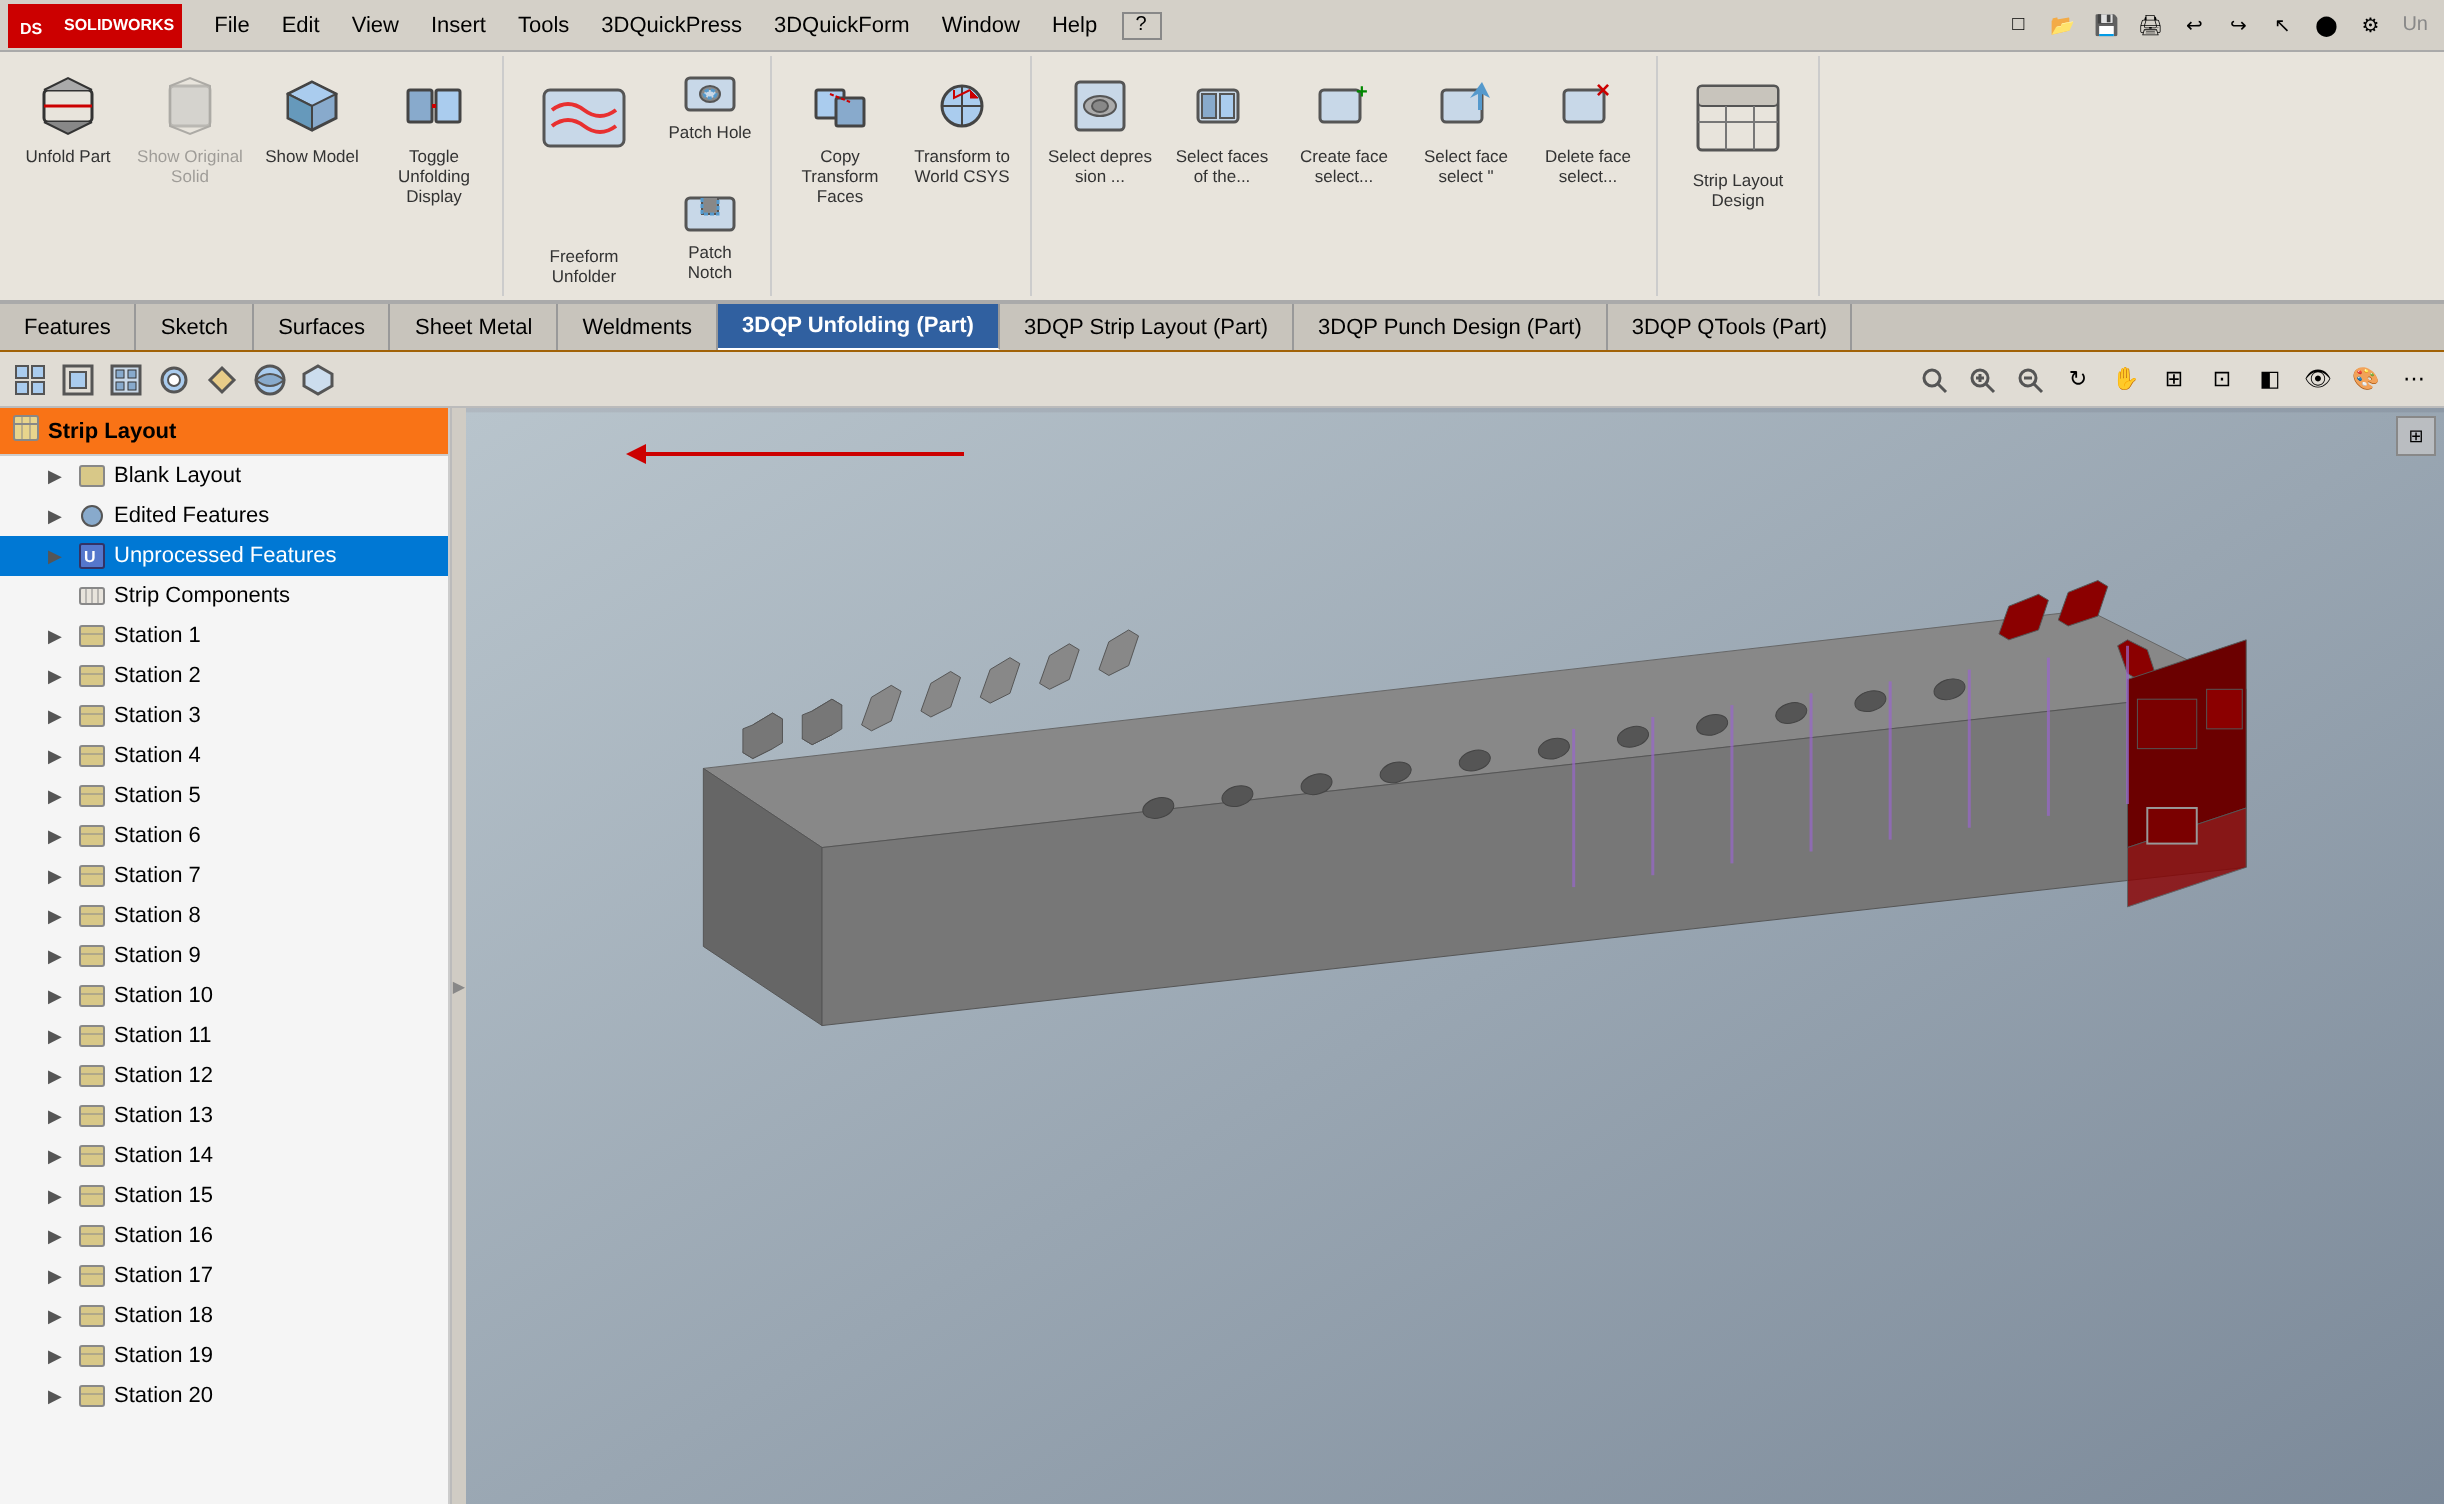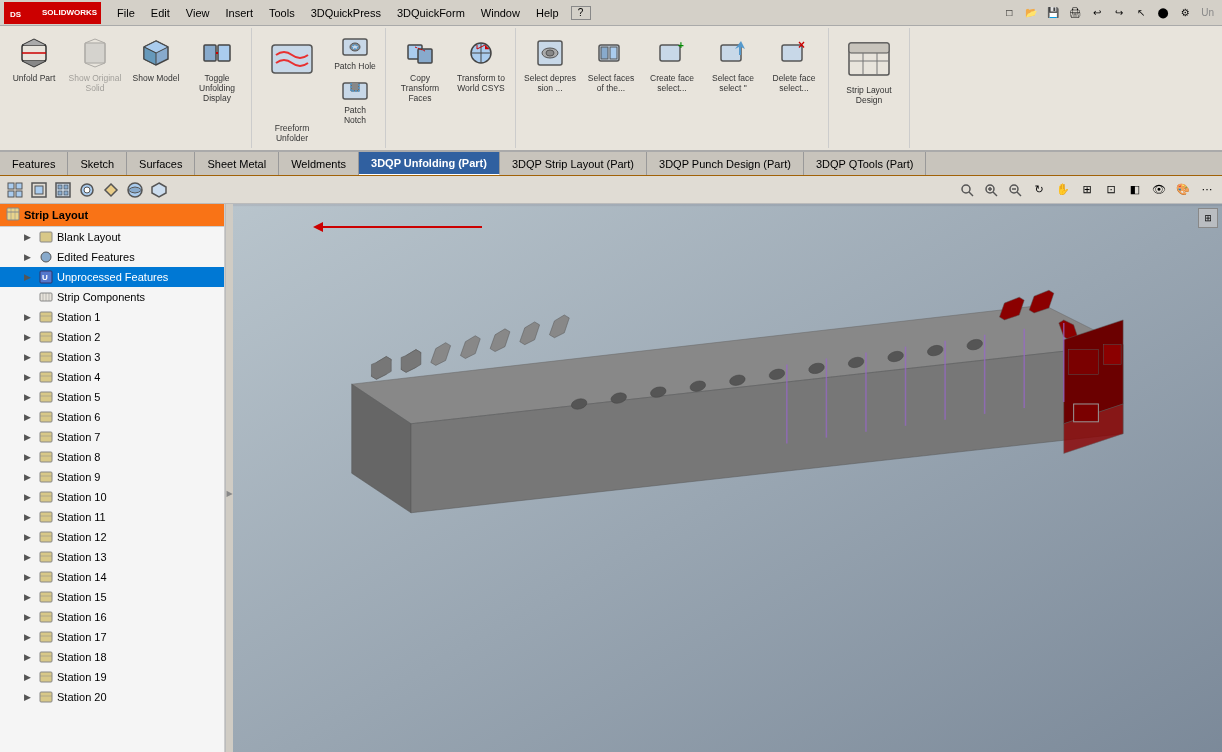--- a/index.html
+++ b/index.html
@@ -3,21 +3,21 @@
   <meta charset="utf-8">
   <style>
     * { margin: 0; padding: 0; box-sizing: border-box; }
     body { font-family: 'Segoe UI', Arial, sans-serif; font-size: 11px; background: #f0f0f0; width: 1222px; height: 752px; overflow: hidden; }
 
     
     #menubar {
       display: flex; align-items: center; background: #d4d0c8; height: 26px;
       border-bottom: 1px solid #aaa; padding: 0 4px;
     }
-    #menubar .logo { background: #c00; color: white; font-weight: bold; font-size: 9px; padding: 2px 4px; margin-right: 8px; display: flex; align-items: center; gap: 10px; }
+    #menubar .logo { background: #c00; color: white; font-weight: bold; font-size: 9px; padding: 2px 4px; margin-right: 8px; display: flex; align-items: center; gap: 0; }
     #menubar .menu-item { padding: 2px 8px; cursor: pointer; font-size: 11px; }
     #menubar .spacer { flex: 1; }
     #menubar .toolbar-icons { display: flex; align-items: center; gap: 2px; }
     .icon-btn { width: 20px; height: 20px; display: flex; align-items: center; justify-content: center; cursor: pointer; font-size: 10px; border: 1px solid transparent; }
 
     
     #ribbon {
       background: #e8e4dc; border-bottom: 2px solid #aaa; display: flex; align-items: stretch;
       min-height: 90px; padding: 2px 0;
     }
@@ -218,21 +218,21 @@
     <div class="ribbon-btn large" style="width:72px;gap:38px;">
       <div class="btn-icon" style="width:48px;height:48px;">
         <svg width="48" height="48" viewBox="0 0 48 48">
             <rect x="4" y="10" width="40" height="28" rx="3" fill="#c8d8e8" stroke="#555" stroke-width="1.5"></rect>
             <path d="M8 20 Q16 14 24 20 Q32 26 40 20" fill="none" stroke="#e83030" stroke-width="2"></path>
             <path d="M8 28 Q16 22 24 28 Q32 34 40 28" fill="none" stroke="#e83030" stroke-width="2"></path>
           </svg>
       </div>
       <div class="btn-label">Freeform Unfolder</div>
     </div>
-    <div style="display:flex;flex-direction:column;gap:0;">
+    <div style="display:flex;flex-direction:column;gap:16px;">
       <div class="ribbon-btn" style="min-height:38px;width:52px;">
         <div class="btn-icon" style="width:28px;height:24px;">
           <svg width="28" height="24" viewBox="0 0 28 24">
               <rect x="2" y="4" width="24" height="16" rx="2" fill="#c8d8e8" stroke="#555" stroke-width="1.5"></rect>
               <ellipse cx="14" cy="12" rx="5" ry="4" fill="#888" stroke="#555" stroke-width="1"></ellipse>
               <ellipse cx="14" cy="12" rx="3" ry="2" fill="#c8d8e8" stroke="#5599cc" stroke-width="1.5" stroke-dasharray="2,1"></ellipse>
             </svg>
         </div>
         <div class="btn-label">Patch Hole</div>
       </div>

